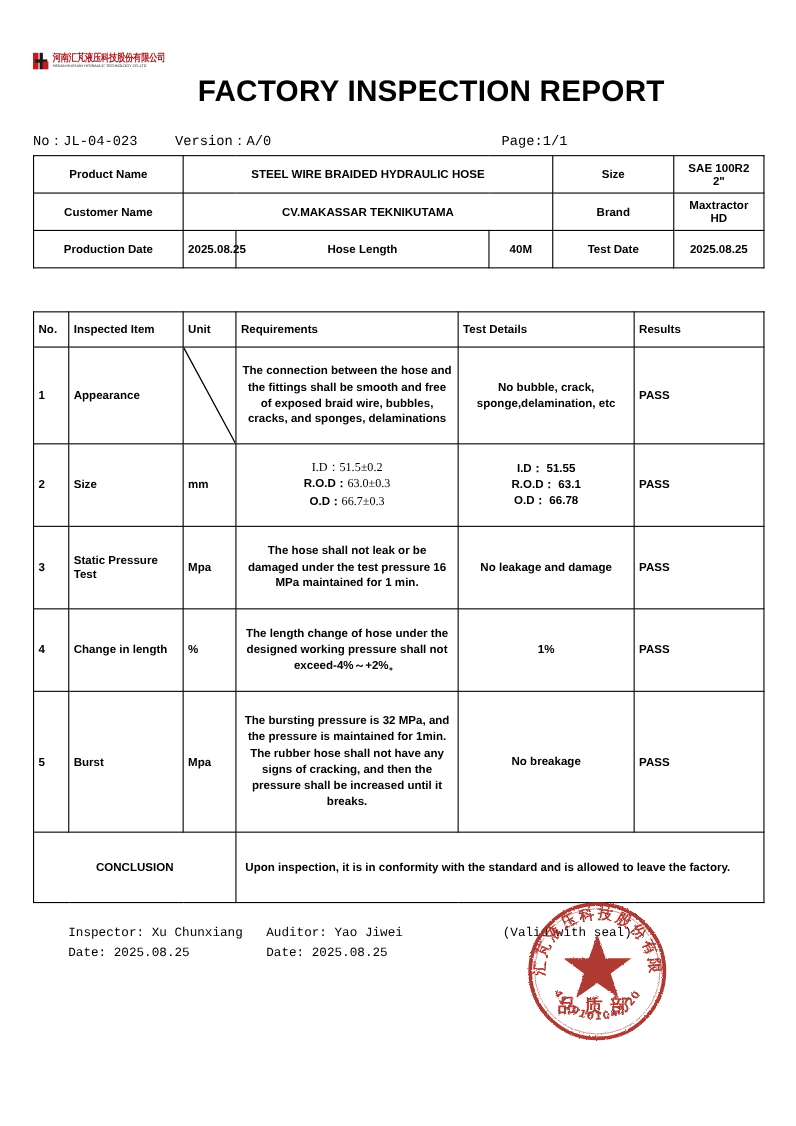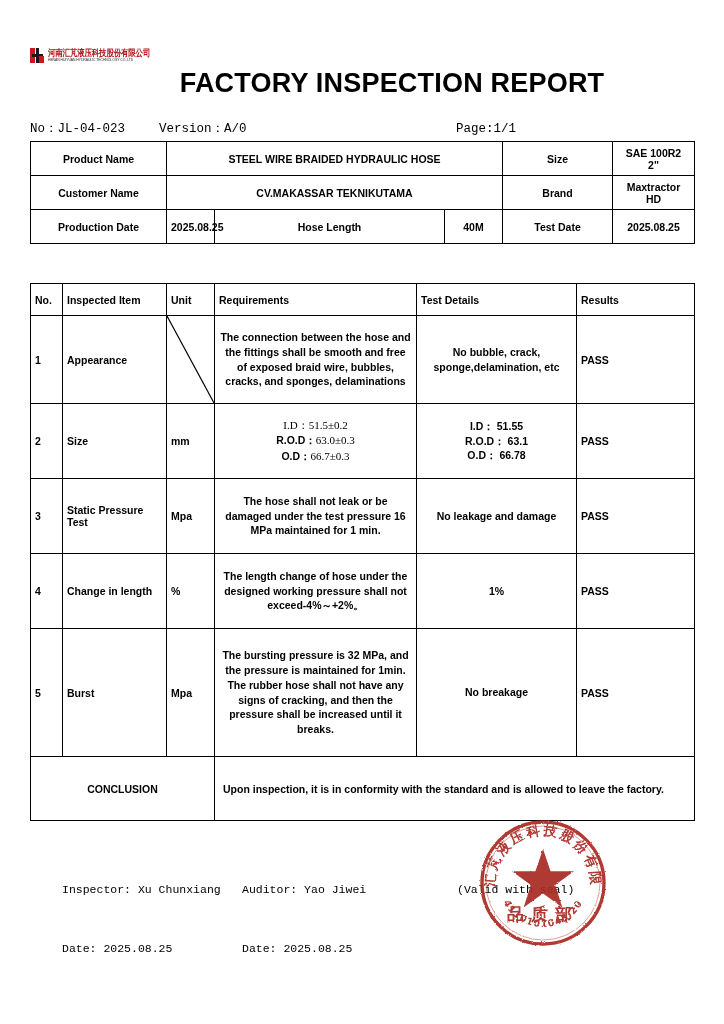--- a/index.html
+++ b/index.html
@@ -179,21 +179,21 @@
   
   .footer {
     position: absolute;
     left: 30px;
     top: 840px;
     width: 664px;
     font-family: "Liberation Mono", monospace;
     font-size: 11.5px;
     line-height: 1.55;
   }
-  .footer-row { display: flex; margin-top: 41px; }
+  .footer-row { display: flex; }
   .f-col-1 { width: 212px; padding-left: 32px; box-sizing: border-box; }
   .f-col-2 { width: 215px; box-sizing: border-box; }
   .f-col-3 { flex: 1; }
 
   
   .seal {
     position: absolute;
     left: 479px;
     top: 819px;
     width: 128px;

